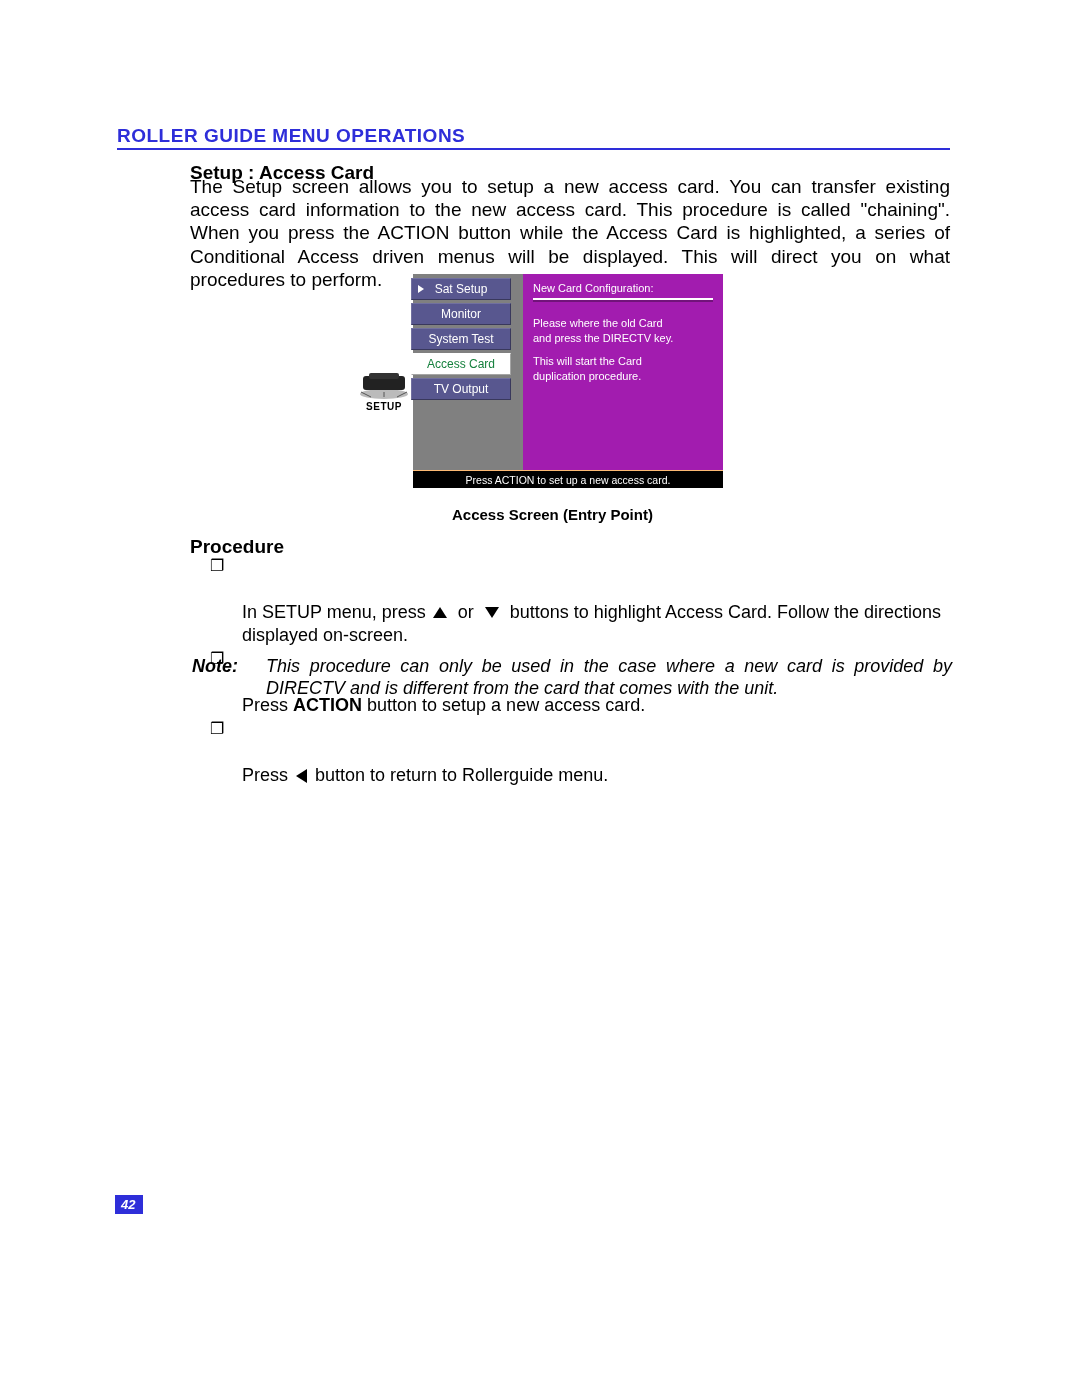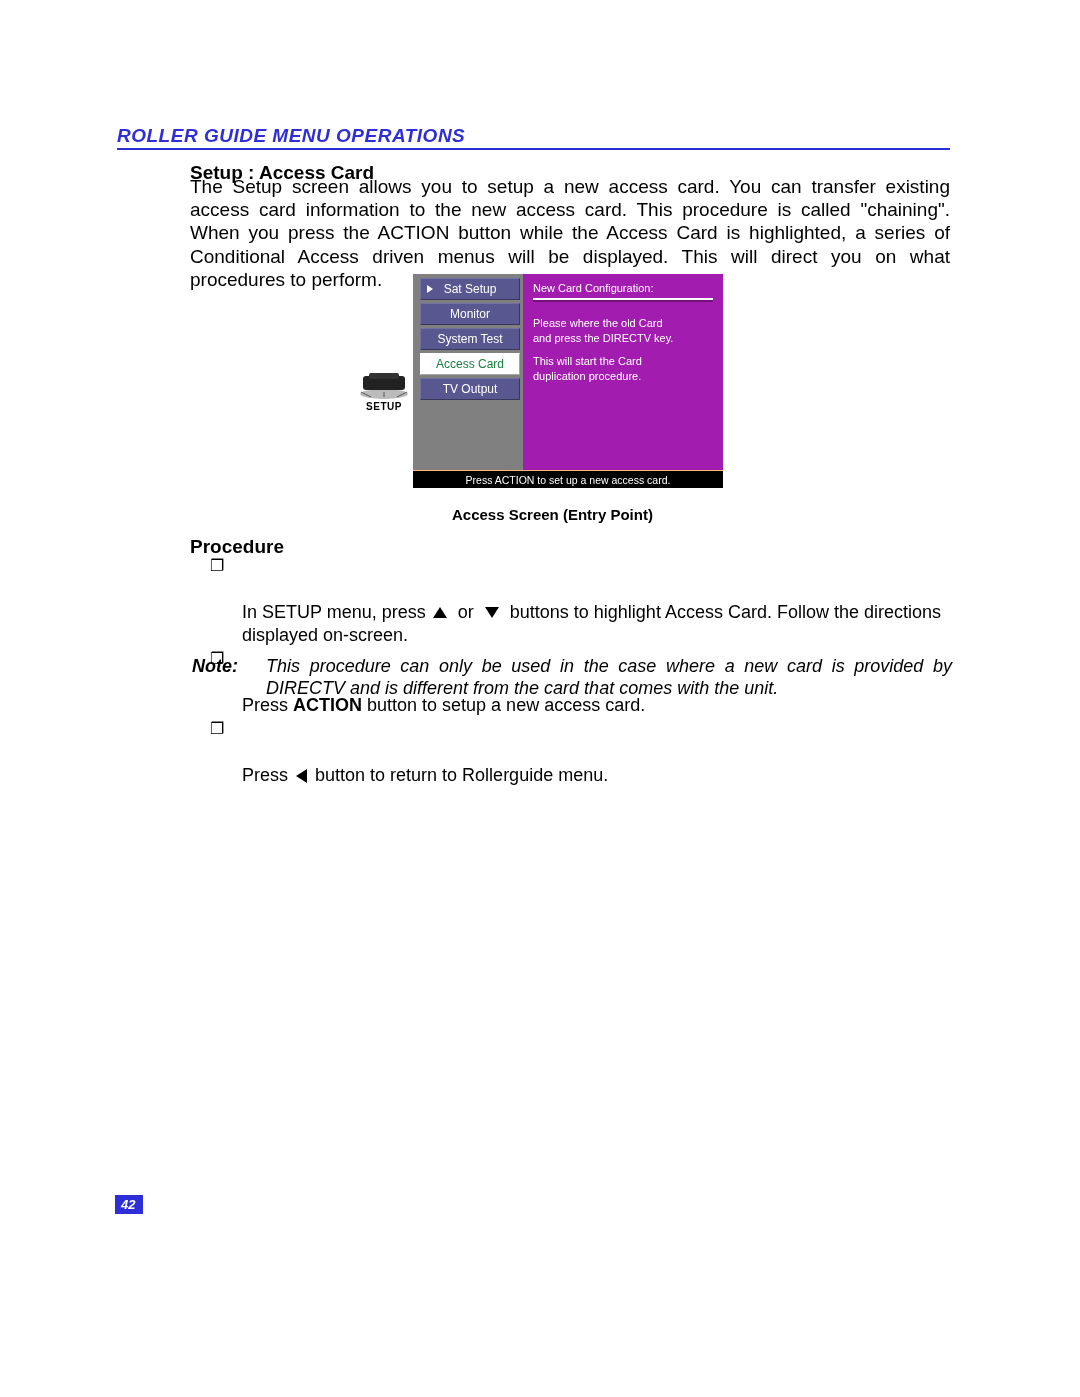--- a/index.html
+++ b/index.html
@@ -17,21 +17,20 @@
     width: 100%;
     height: 100%;
   }
   .section-header-wrap {
     position: absolute;
     top: 125px;
     left: 117px;
     width: 833px;
   }
   .section-header {
-    font-style: italic;
     font-weight: bold;
     color: #2e2ed9;
     font-size: 19px;
     font-variant: small-caps;
     letter-spacing: 0.5px;
   }
   .section-rule {
     height: 2px;
     background: #2e2ed9;
     margin-top: 1px;
@@ -66,21 +65,21 @@
     display: flex;
     height: 196px;
   }
   .menu-col {
     width: 110px;
     padding-top: 4px;
     display: flex;
     flex-direction: column;
     gap: 3px;
     align-items: flex-end;
-    padding-right: 3px;
+    padding-right: 12px;
     box-sizing: border-box;
   }
   .menu-item {
     width: 100px;
     height: 22px;
     background: #58578f;
     color: #ffffff;
     font-size: 12px;
     display: flex;
     align-items: center;

